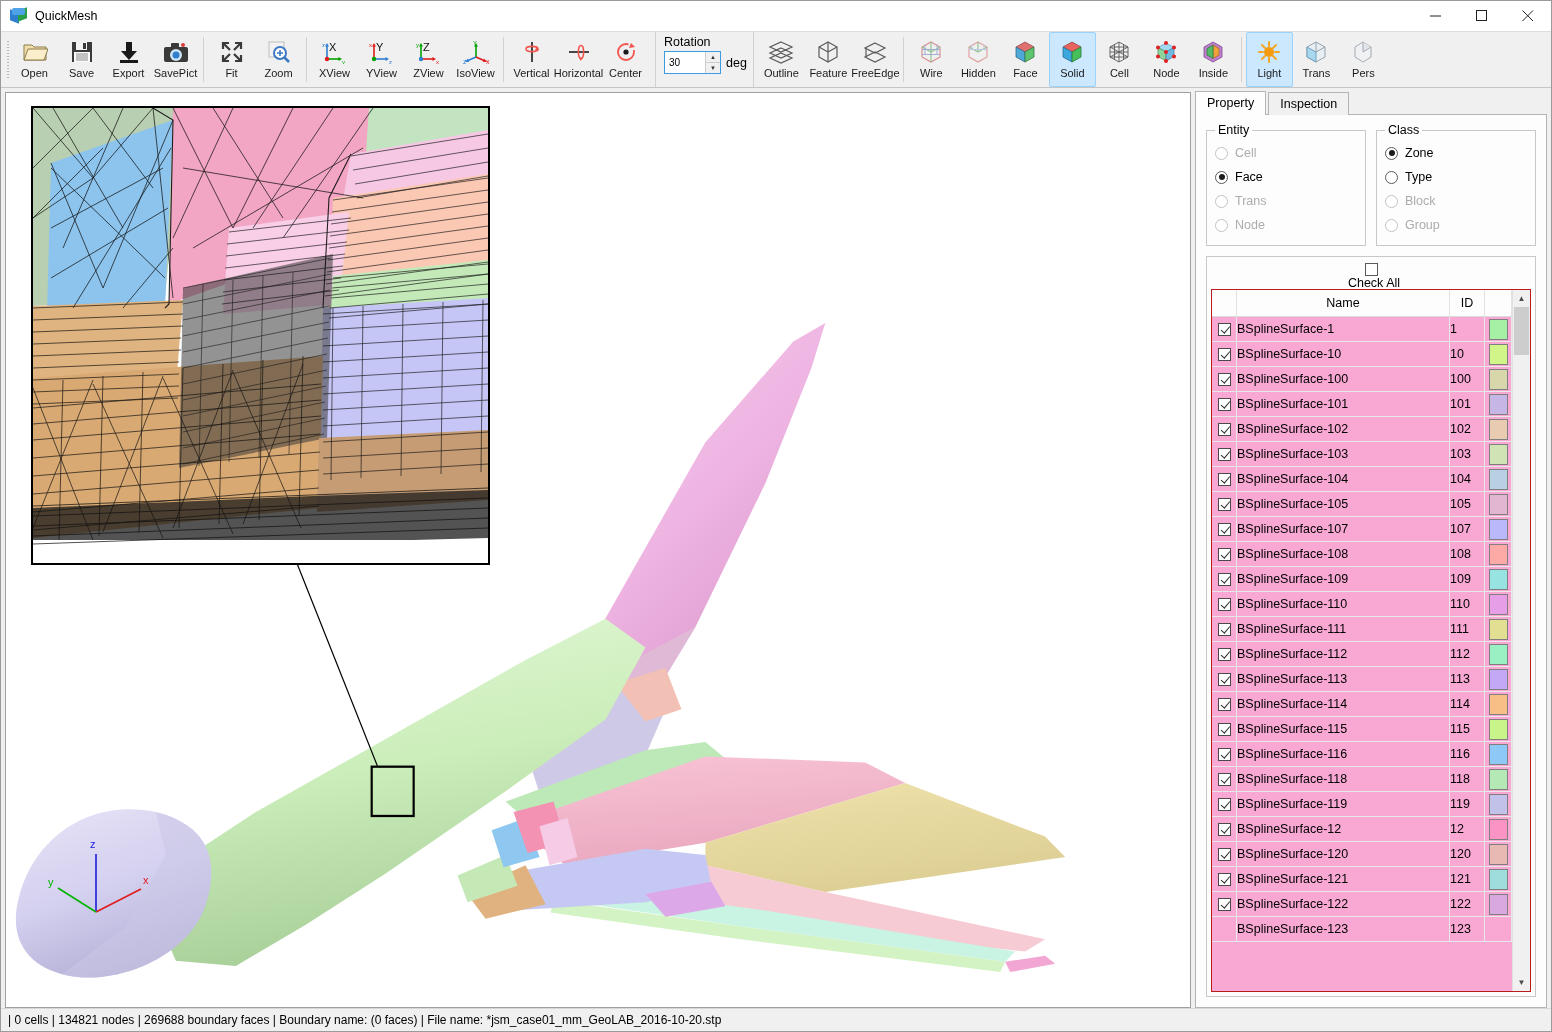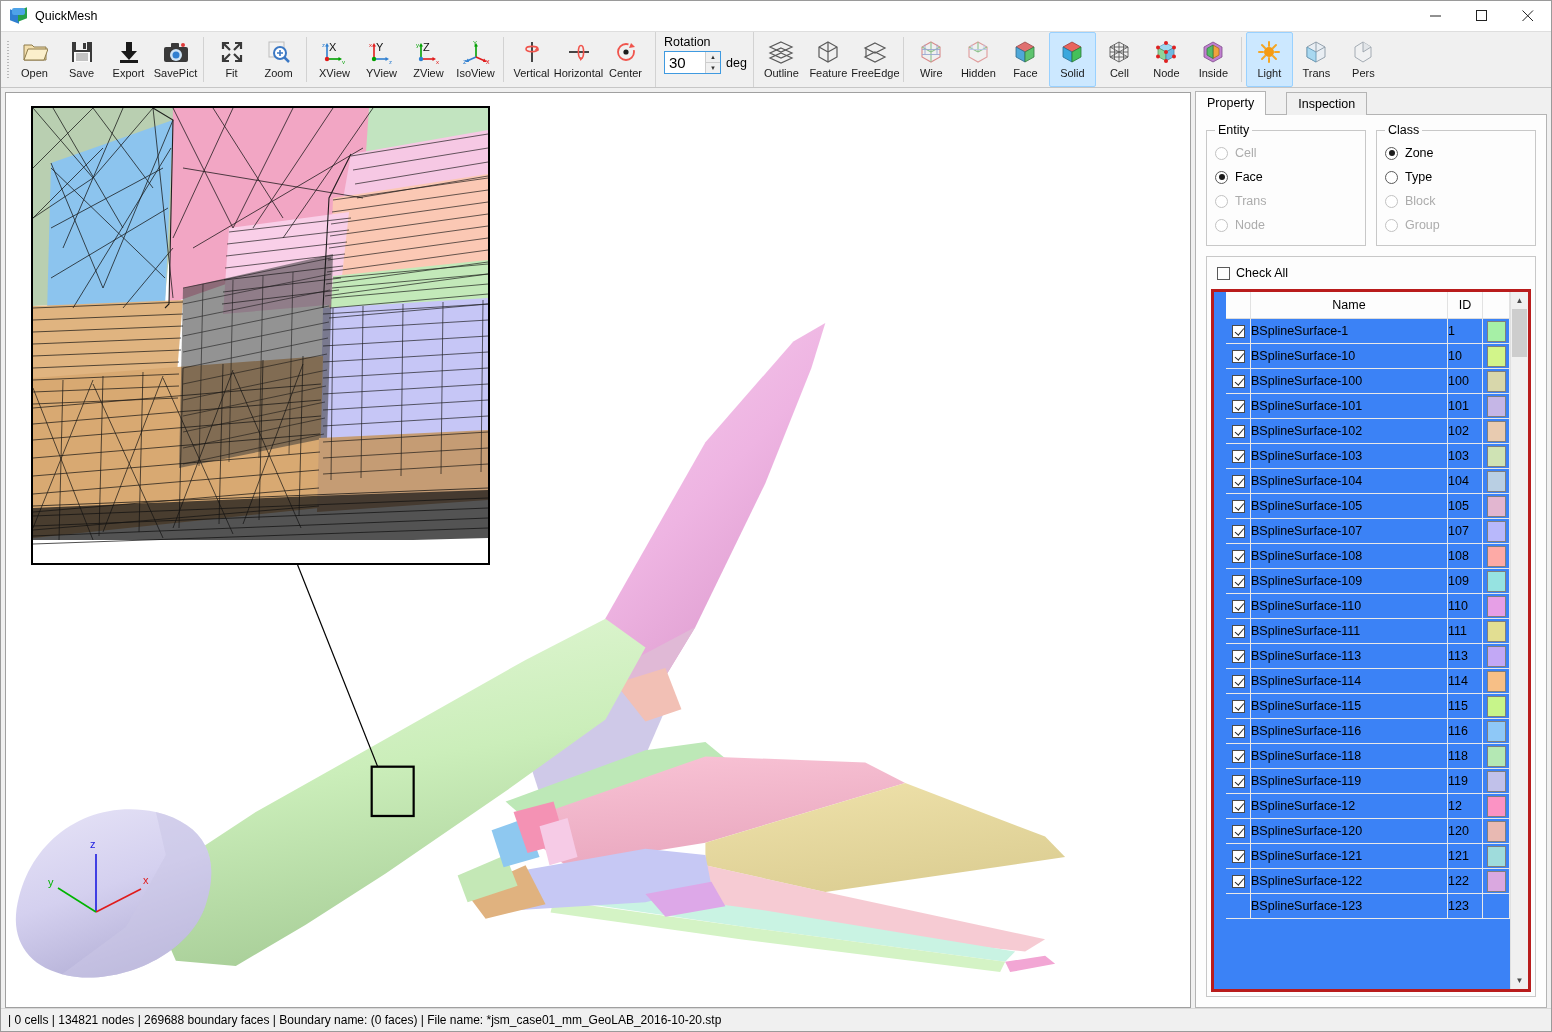--- a/index.html
+++ b/index.html
@@ -52,36 +52,36 @@
   .tbtn .ico{height:28px;display:flex;align-items:center;justify-content:center;}
   .tbtn .lbl{font-size:11px;line-height:13px;color:#1a1a1a;white-space:nowrap;margin-top:1px;}
   .rotgroup{
     margin-left:6px;margin-right:4px;padding:3px 6px 0 8px;
     display:flex;flex-direction:column;justify-content:flex-start;
     border-left:1px solid #d2d2d2;border-right:1px solid #d2d2d2;
   }
   .rotlabel{font-size:12.5px;color:#000;margin-bottom:2px;}
   .rotrow{display:flex;align-items:center;}
   .spin{display:flex;align-items:stretch;border:1px solid #3f9ae0;background:#fff;height:21px;width:55px;}
-  .spin input{border:0;outline:0;width:34px;font-size:15px;font-family:inherit;padding-left:4px;background:transparent;color:#000;}
+  .spin input{border:0;outline:0;width:34px;font-size:10px;font-family:inherit;padding-left:4px;background:transparent;color:#000;}
   .spinarrows{width:17px;border-left:1px solid #cdcdcd;display:flex;flex-direction:column;background:#f0f0f0;}
   .spinarrows div{flex:1;display:flex;align-items:center;justify-content:center;font-size:6px;color:#333;line-height:1;}
   .spinarrows div:first-child{border-bottom:1px solid #cdcdcd;}
   .degtxt{font-size:12.5px;margin-left:5px;color:#000;}
   
   .body{flex:1;display:flex;min-height:0;background:#f0f0f0;}
   .viewport{
     flex:1;margin:4px 0 0 4px;background:#fff;border:1px solid #a0a0a0;position:relative;overflow:hidden;
   }
   .rightpanel{width:352px;min-width:352px;margin:4px 4px 0 4px;display:flex;flex-direction:column;}
   
   .tabstrip{display:flex;align-items:flex-end;height:23px;}
   .tab{
     padding:4px 11px 4px 11px;font-size:12.5px;background:#f0f0f0;border:1px solid #b4b4b4;
-    border-bottom:none;margin-right:20px;position:relative;top:0;
+    border-bottom:none;margin-right:2px;position:relative;top:0;
   }
   .tab.active{background:#fdfdfd;padding-bottom:5px;top:0;z-index:2;border-color:#b4b4b4;}
   .panelbox{
     flex:1;background:#fdfdfd;border:1px solid #b4b4b4;margin-top:-1px;
     display:flex;flex-direction:column;padding:8px 10px 10px 10px;box-sizing:border-box;min-height:0;
   }
   .groupsrow{display:flex;gap:10px;}
   fieldset.gb{
     border:1px solid #c8c8c8;margin:0;padding:4px 8px 8px 8px;flex:1;min-width:0;
   }
@@ -92,27 +92,27 @@
     margin-right:7px;box-sizing:border-box;display:flex;align-items:center;justify-content:center;flex:0 0 auto;
   }
   .rdot.on::after{content:"";width:6px;height:6px;border-radius:50%;background:#1b1b1b;}
   .rdot.dis{border-color:#c2c2c2;}
   .rlabel{font-size:12.5px;color:#000;}
   .rlabel.dis{color:#acacac;}
   .listbox{
     flex:1;margin-top:10px;border:1px solid #c8c8c8;background:#fdfdfd;
     display:flex;flex-direction:column;min-height:0;padding:6px 4px 4px 4px;box-sizing:border-box;
   }
-  .checkall{display:flex;align-items:center;height:20px;padding-left:6px;margin-bottom:6px;}
+  .checkall{display:flex;align-items:center;height:20px;padding-left:6px;margin-bottom:6px;flex-direction:column;}
   .cbox{
     width:13px;height:13px;border:1px solid #5a5a5a;background:#fff;margin-right:6px;box-sizing:border-box;
     display:flex;align-items:center;justify-content:center;flex:0 0 auto;
   }
   .tablewrap{
-    flex:1;border:3px solid #b91c1c;background:#3b82f6;display:flex;min-height:0;overflow:hidden;padding-left:12px;
+    flex:1;border:1px solid #b91c1c;background:#f9a8d4;display:flex;min-height:0;overflow:hidden;
   }
   .tablescroll{flex:1;overflow:hidden;min-width:0;}
   table.grid{border-collapse:collapse;width:100%;table-layout:fixed;}
   table.grid th{
     font-weight:normal;font-size:12.5px;background:#fdfdfd;border-right:1px solid #e2e2e2;
     border-bottom:1px solid #dcdcdc;height:24px;color:#000;
   }
   table.grid td{
     font-size:12.5px;border-bottom:1px solid #e8e8e8;border-right:1px solid #e8e8e8;
     height:24px;padding:0;color:#000;
@@ -831,20 +831,28 @@
                     <tr>
                       <td class="c-chk"><span class="cellcb"></span></td>
                       <td class="c-name">BSplineSurface-111</td>
                       <td class="c-id">111</td>
                       <td class="c-col">
                         <div class="swatch" style="background: rgb(226, 222, 146);"></div>
                       </td>
                     </tr>
                     <tr>
                       <td class="c-chk"><span class="cellcb"></span></td>
+                      <td class="c-name">BSplineSurface-112</td>
+                      <td class="c-id">112</td>
+                      <td class="c-col">
+                        <div class="swatch" style="background: rgb(154, 240, 194);"></div>
+                      </td>
+                    </tr>
+                    <tr>
+                      <td class="c-chk"><span class="cellcb"></span></td>
                       <td class="c-name">BSplineSurface-113</td>
                       <td class="c-id">113</td>
                       <td class="c-col">
                         <div class="swatch" style="background: rgb(194, 168, 245);"></div>
                       </td>
                     </tr>
                     <tr>
                       <td class="c-chk"><span class="cellcb"></span></td>
                       <td class="c-name">BSplineSurface-114</td>
                       <td class="c-id">114</td>

